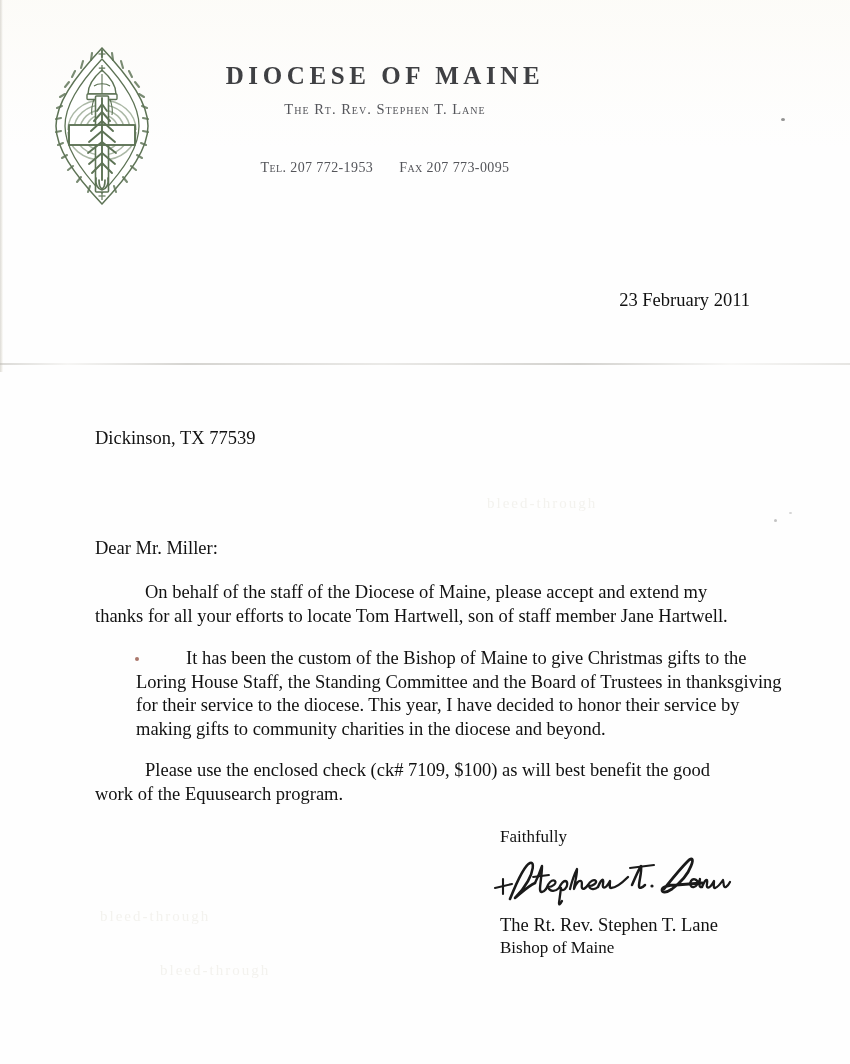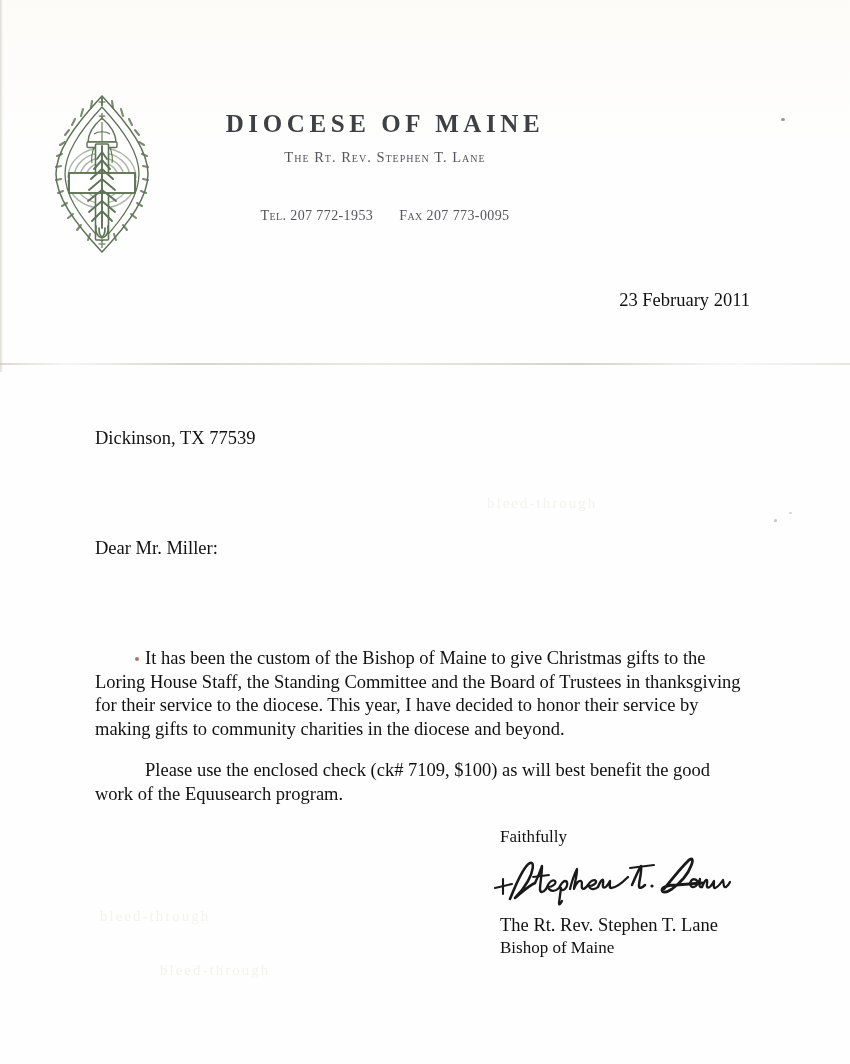--- a/index.html
+++ b/index.html
@@ -69,21 +69,21 @@
     width: 4px; height: 4px;
     border-radius: 50%;
     background: #8e4a3a;
     opacity: .75;
   }
 
   
   #letterhead {
     position: absolute;
     left: 0; top: 0;
-    width: 850px; height: 220px; margin-top: 48px;
+    width: 850px; height: 220px;
   }
   #seal {
     position: absolute;
     left: 50px; top: 46px;
     width: 104px; height: 160px;
   }
   .head-text {
     position: absolute;
     left: 150px;
     width: 470px;
@@ -144,21 +144,21 @@
   .para {
     position: absolute;
     left: 95px;
     width: 648px;
     font-size: 18.5px;
     line-height: 23.5px;
     text-indent: 50px;
     text-align: left;
   }
   #para-1 { top: 581px; }
-  #para-2 { top: 647px; }
+  #para-2 { top: 647px; margin-left: 41px; }
   #para-3 { top: 759px; }
 
   
   #closing {
     position: absolute;
     left: 500px; top: 827px;
     font-size: 17px;
   }
   #signature {
     position: absolute;
@@ -310,20 +310,21 @@
   </div>
 
   <div id="date">23 February 2011</div>
 
   <div id="recipient">
     <div>Dickinson, TX 77539</div>
   </div>
 
   <div id="salutation">Dear Mr. Miller:</div>
 
+  <div class="para" id="para-1">On behalf of the staff of the Diocese of Maine, please accept and extend my thanks for all your efforts to locate Tom Hartwell, son of staff member Jane Hartwell.</div>
   <div class="inkdot" style="left:135px; top:657px;"></div>
   <div class="para" id="para-2">It has been the custom of the Bishop of Maine to give Christmas gifts to the Loring House Staff, the Standing Committee and the Board of Trustees in thanksgiving for their service to the diocese.  This year, I have decided to honor their service by making gifts to community charities in the diocese and beyond.</div>
   <div class="para" id="para-3">Please use the enclosed check (ck# 7109, $100) as will best benefit the good work of the Equusearch program.</div>
 
   <div id="closing">Faithfully</div>
 
   <div id="signature" title="+Stephen T. Lane">
     <svg viewBox="0 0 240 52" width="240" height="52" aria-hidden="true">
       <g fill="none" stroke="#1a1a1a" stroke-linecap="round" stroke-linejoin="round">
 

